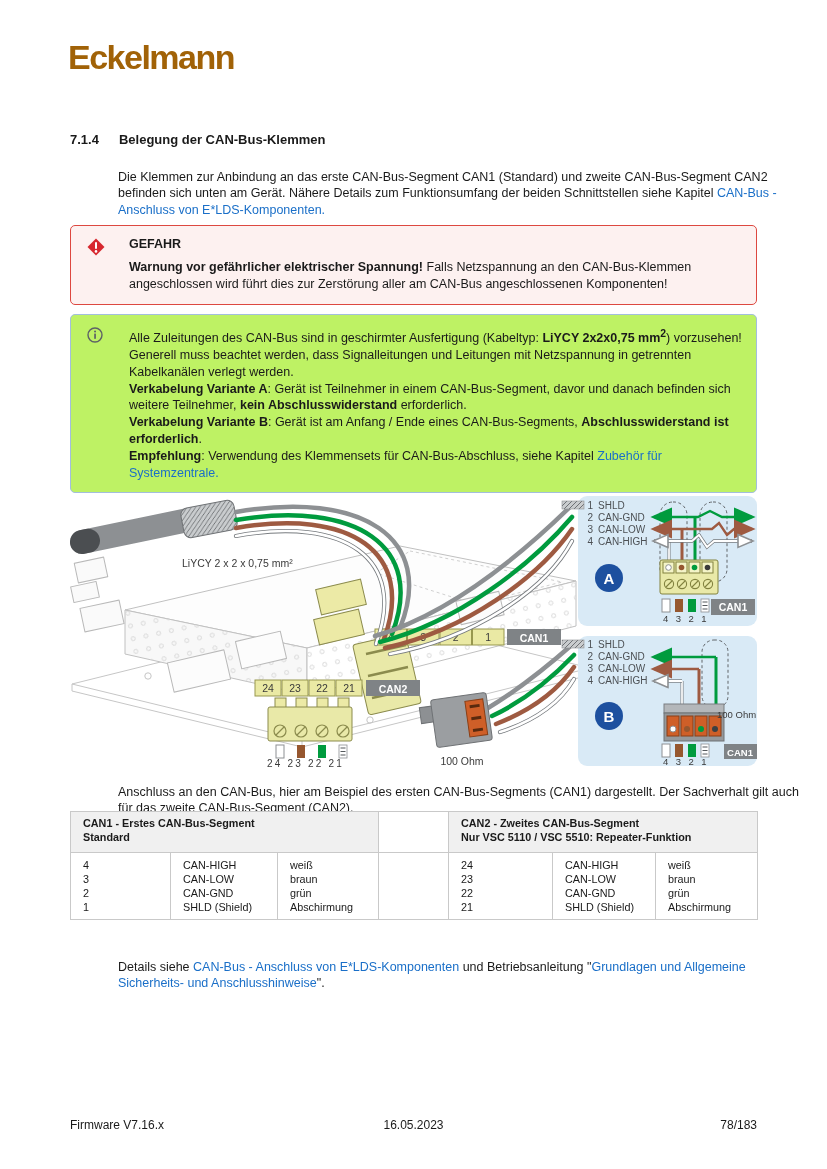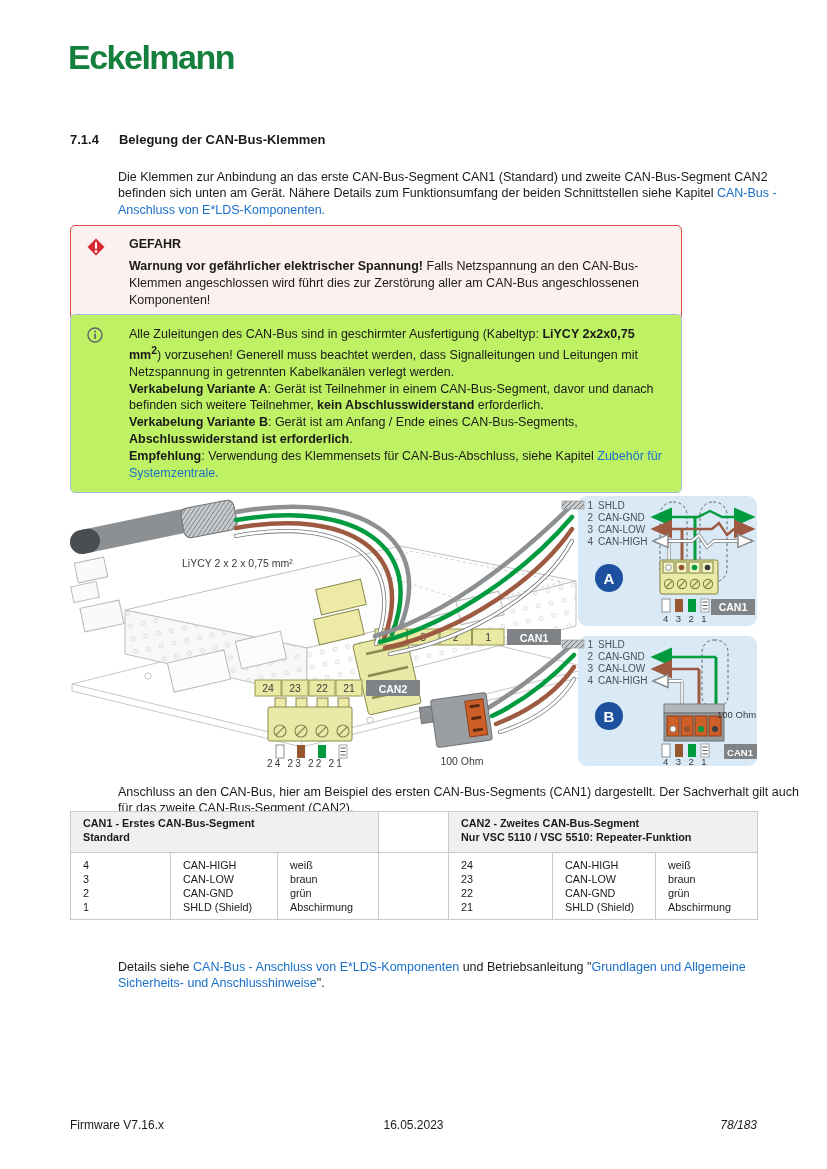--- a/index.html
+++ b/index.html
@@ -2,28 +2,28 @@
 <html lang="de"><head>
 <meta charset="utf-8">
 <style>
   html,body{margin:0;padding:0;}
   body{
     width:827px;height:1169px;position:relative;background:#ffffff;
     font-family:"Liberation Sans",sans-serif;color:#1a1a1a;overflow:hidden;
   }
   .abs{position:absolute;}
   
-  .logo{left:68px;top:38px;font-size:34px;font-weight:bold;color:#15803d;letter-spacing:-1.5px;}
+  .logo{left:68px;top:38px;font-size:34px;font-weight:bold;color:#a16207;letter-spacing:-1.5px;}
   
   .heading{left:70px;top:132px;font-size:13px;font-weight:bold;display:flex;gap:20px;}
   
   .para{left:70px;width:690px;font-size:12.5px;line-height:16.8px;margin-left:48px;}
   .link{color:#1a6fc8;cursor:pointer;}
   
-  .nbox{left:70px;width:612px;box-sizing:border-box;border-radius:5px;
+  .nbox{left:70px;width:687px;box-sizing:border-box;border-radius:5px;
         display:grid;grid-template-columns:42px 1fr;padding:11px 14px 11px 16px;}
   .nbox .icon-cell{grid-row:1 / span 2;padding-top:1px;}
   .danger{top:225px;border:1.5px solid #dd4840;background:#fdf1f0;min-height:80px;}
   .infob{top:314px;border:1.5px solid #a3bedd;background:#bef264;min-height:173px;}
   .nbox .ntitle{font-size:12.5px;font-weight:bold;margin-bottom:7px;}
   .nbox .nbody{font-size:12.5px;line-height:16.8px;max-width:615px;}
   .b{font-weight:bold;}
   
   .caption{top:771px;}
   
@@ -33,21 +33,21 @@
   td.hdr1{background:#f0f0f0;font-weight:bold;line-height:13.5px;height:30px;}
   td.hdr2{font-weight:bold;height:16px;}
   td.datacell div{line-height:14px;}
   td.gapcell{background:#ffffff;}
   
   .details{top:946px;}
   
   .footer{left:70px;top:1118px;width:687px;font-size:12px;}
   .footer .fl{position:absolute;left:0;}
   .footer .fc{position:absolute;left:0;width:687px;text-align:center;}
-  .footer .fr{position:absolute;right:0;font-style:italic;}
+  .footer .fr{position:absolute;right:0;}
   
   svg text{font-family:"Liberation Sans",sans-serif;}
 </style>
 </head>
 <body>
 
 <div class="abs logo">Eckelmann</div>
 
 <div class="abs heading">
   <span>7.1.4</span>

